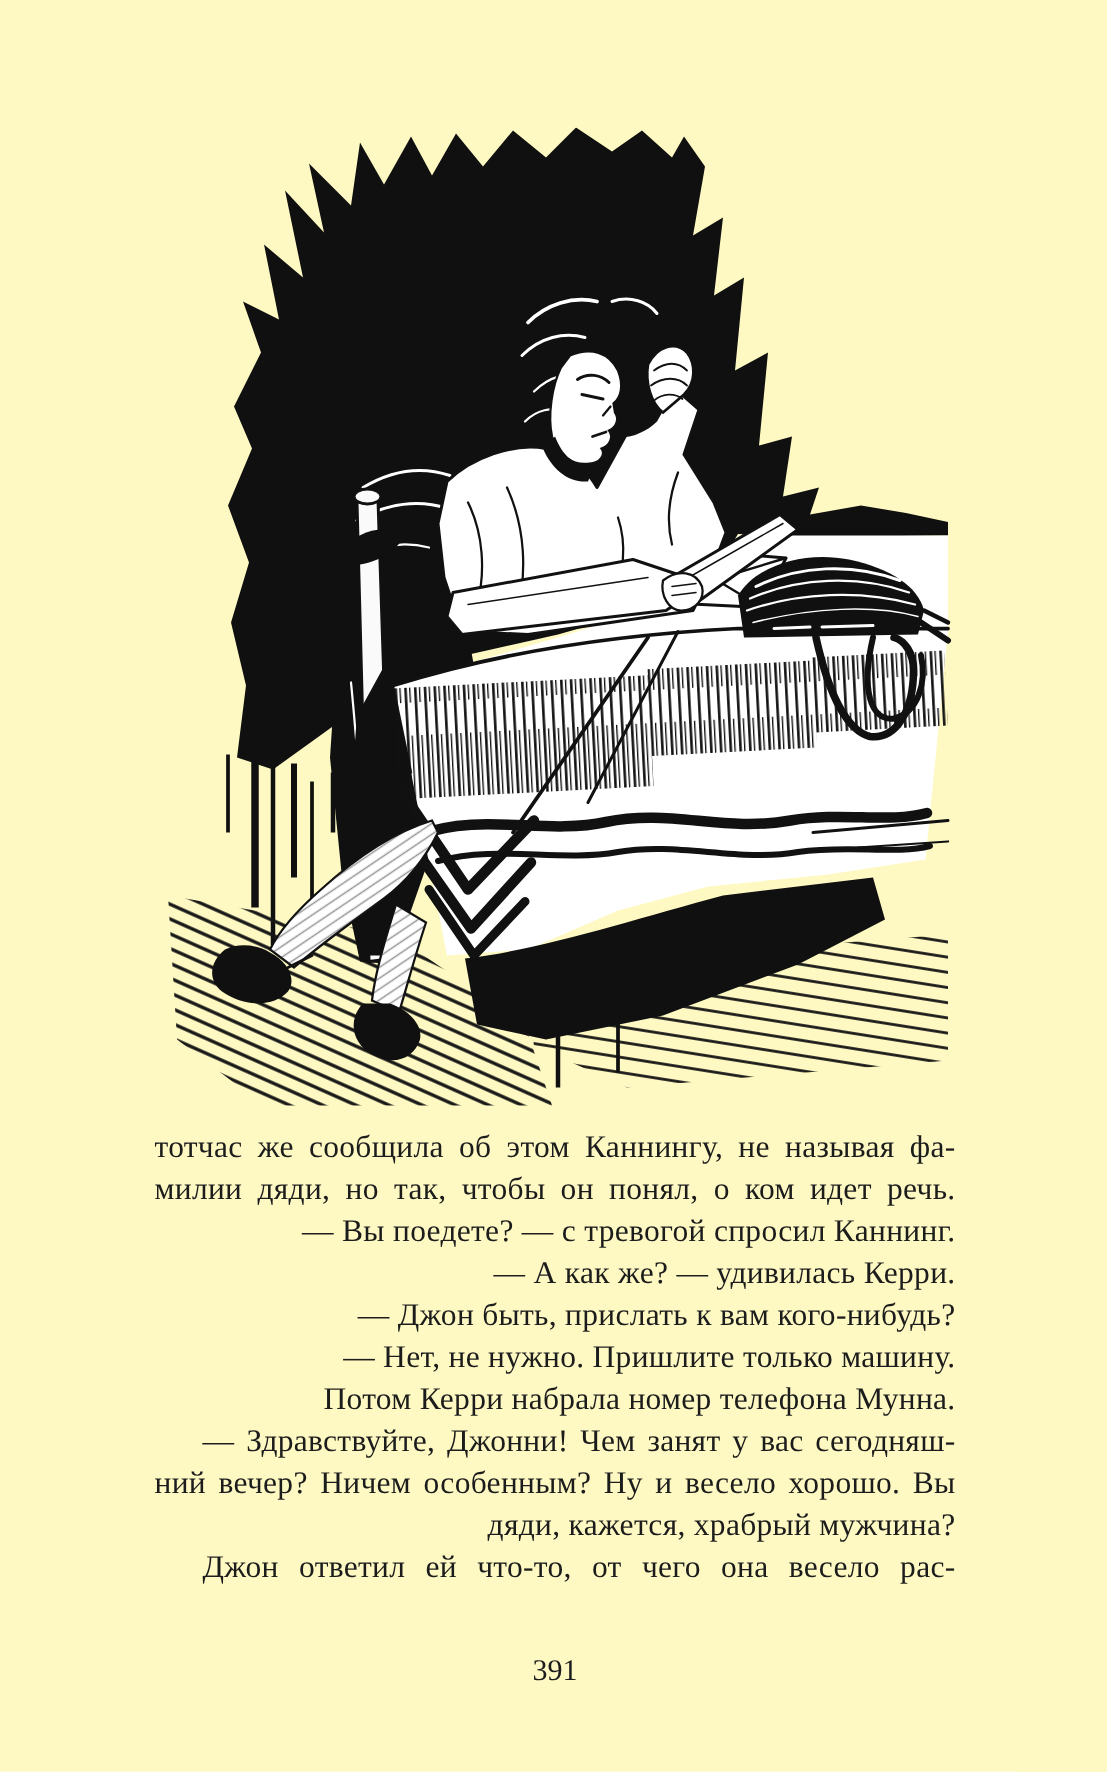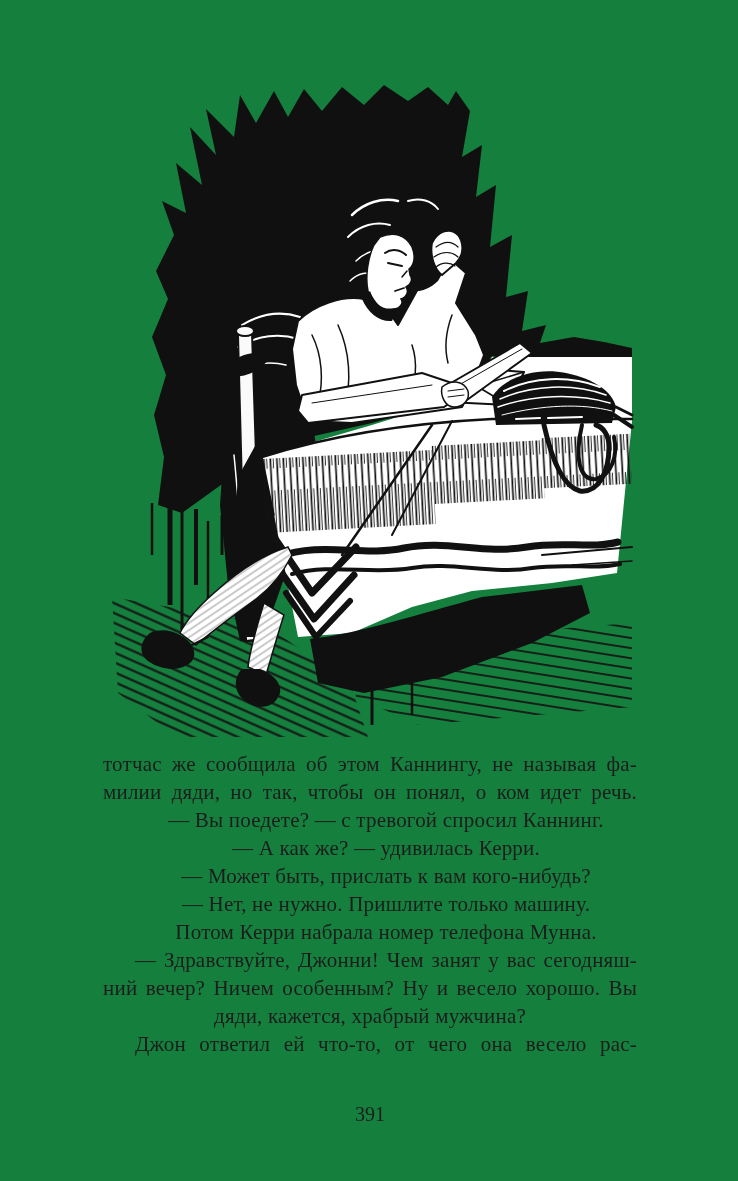--- a/index.html
+++ b/index.html
@@ -3,30 +3,30 @@
 <meta charset="utf-8">
 <style>
   html,body{margin:0;padding:0;}
   body{
     width:738px;height:1181px;
     background:#ffffff;
     font-family:"Liberation Serif","DejaVu Serif",serif;
     position:relative;
     overflow:hidden;
   }
-  .page{position:absolute;inset:0;background:#15803d;}
+  .page{position:absolute;inset:0;background:#fef9c3;}
   .illustration{
     position:absolute;left:112px;top:85px;width:536px;height:660px;
   }
   .text-block{
     position:absolute;left:103px;top:750px;width:534px;
     font-size:21px;line-height:28px;color:#1c1c1c;
     letter-spacing:0.2px;
   }
-  .line{text-align:center;}
+  .line{text-align:right;}
   .line.j{text-align:justify;text-align-last:justify;}
   .line.ind{padding-left:32px;}
   .line.ind.j{padding-left:0;text-indent:32px;}
   .page-number{
     position:absolute;left:103px;top:1103px;width:534px;
     text-align:center;font-size:20px;line-height:22px;color:#1c1c1c;
   }
   svg .ink{fill:#101010;}
   svg .wline{stroke:#ffffff;fill:none;stroke-linecap:round;}
   svg .kline{stroke:#111111;fill:none;stroke-linecap:round;}
@@ -184,21 +184,21 @@
         <path class="kline" d="M80,560 L96,552" stroke-width="2"></path>
       </g>
     </svg>
   </div>
 
   <div class="text-block">
     <div class="line j">тотчас же сообщила об этом Каннингу, не называя фа-</div>
     <div class="line j">милии дяди, но так, чтобы он понял, о ком идет речь.</div>
     <div class="line ind">— Вы поедете? — с тревогой спросил Каннинг.</div>
     <div class="line ind">— А как же? — удивилась Керри.</div>
-    <div class="line ind">— Может быть, прислать к вам кого-нибудь?</div>
+    <div class="line ind">— Джон быть, прислать к вам кого-нибудь?</div>
     <div class="line ind">— Нет, не нужно. Пришлите только машину.</div>
     <div class="line ind">Потом Керри набрала номер телефона Мунна.</div>
     <div class="line ind j">— Здравствуйте, Джонни! Чем занят у вас сегодняш-</div>
     <div class="line j">ний вечер? Ничем особенным? Ну и весело хорошо. Вы</div>
     <div class="line">дяди, кажется, храбрый мужчина?</div>
     <div class="line ind j">Джон ответил ей что-то, от чего она весело рас-</div>
   </div>
 
   <div class="page-number">391</div>
 

